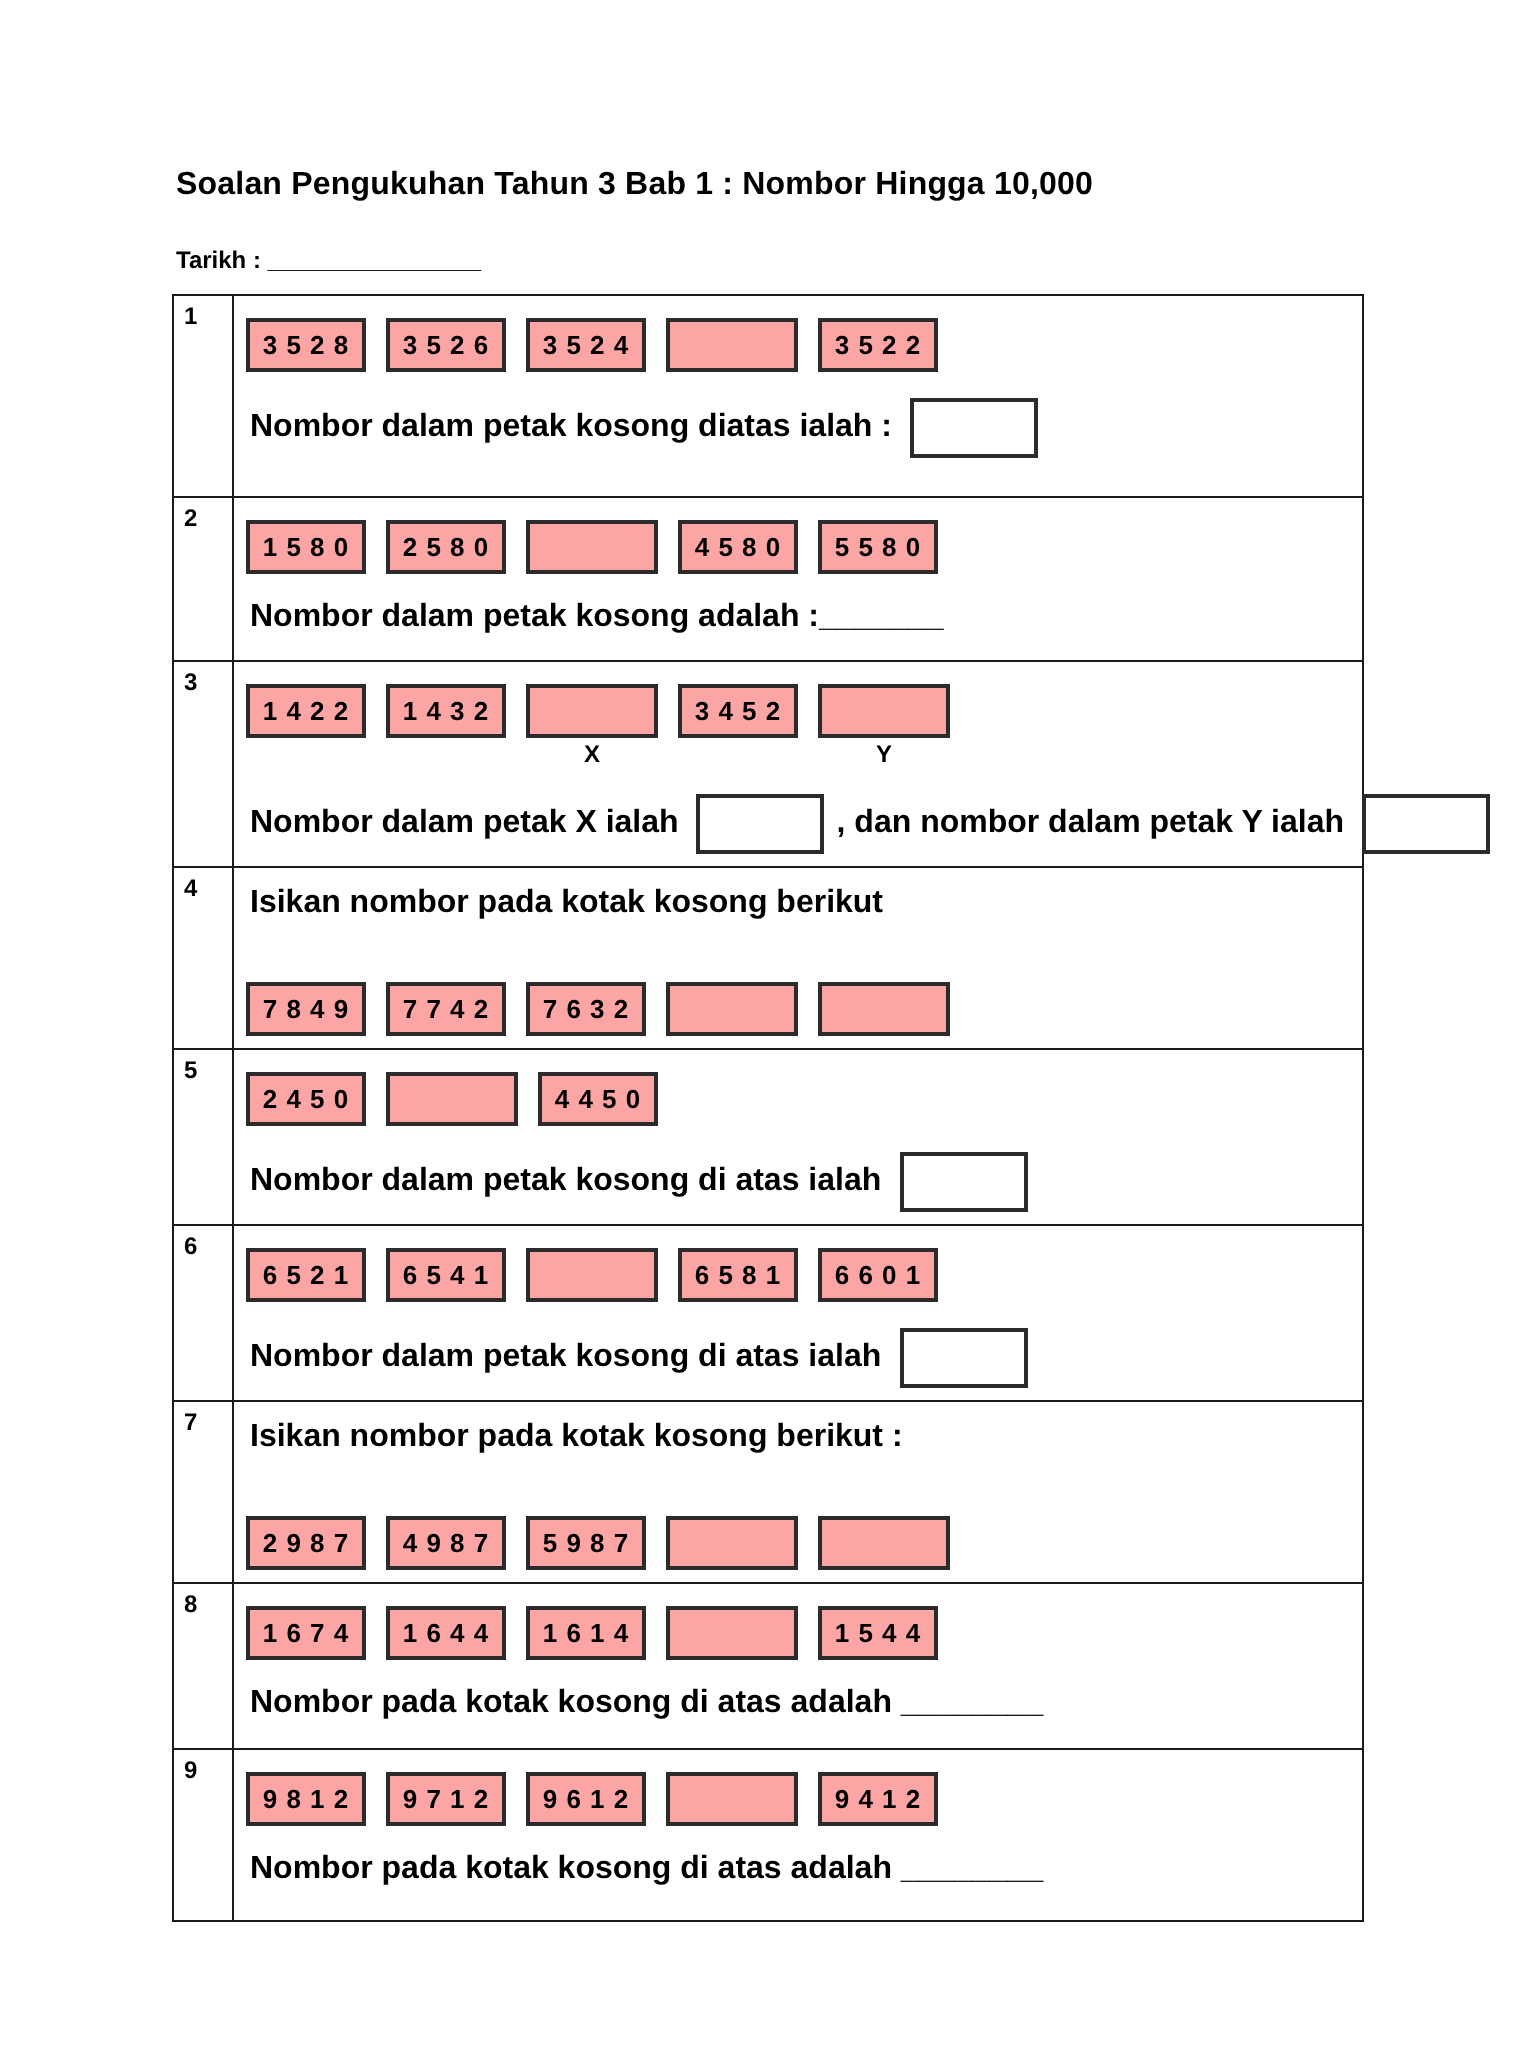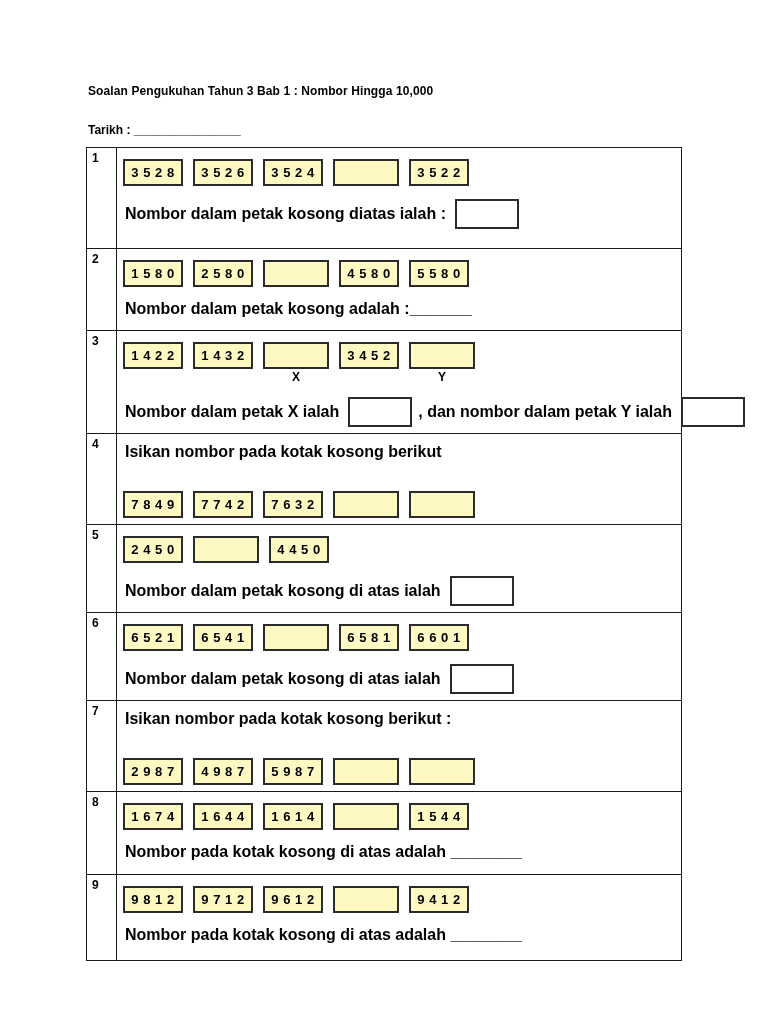--- a/index.html
+++ b/index.html
@@ -11,21 +11,21 @@
     width: 768px;
     height: 1024px;
     position: relative;
     font-family: "Liberation Sans", sans-serif;
     color: #000000;
   }
   .page-title {
     position: absolute;
     left: 88px;
     top: 84px;
-    font-size: 12px;
+    font-size: 16px;
     font-weight: bold;
     letter-spacing: 0.1px;
   }
   .date-line {
     position: absolute;
     left: 88px;
     top: 123px;
     font-size: 12px;
     font-weight: bold;
   }
@@ -69,21 +69,21 @@
     display: flex;
     flex-direction: column;
     align-items: center;
     gap: 1px;
   }
   .nbox {
     box-sizing: border-box;
     width: 60px;
     height: 27px;
     border: 2px solid #2b2b2b;
-    background: #fef9c3;
+    background: #fca5a5;
     display: flex;
     align-items: center;
     justify-content: center;
     font-size: 13px;
     font-weight: bold;
     letter-spacing: 0.5px;
     white-space: nowrap;
   }
   .nbox.empty {
     width: 66px;

